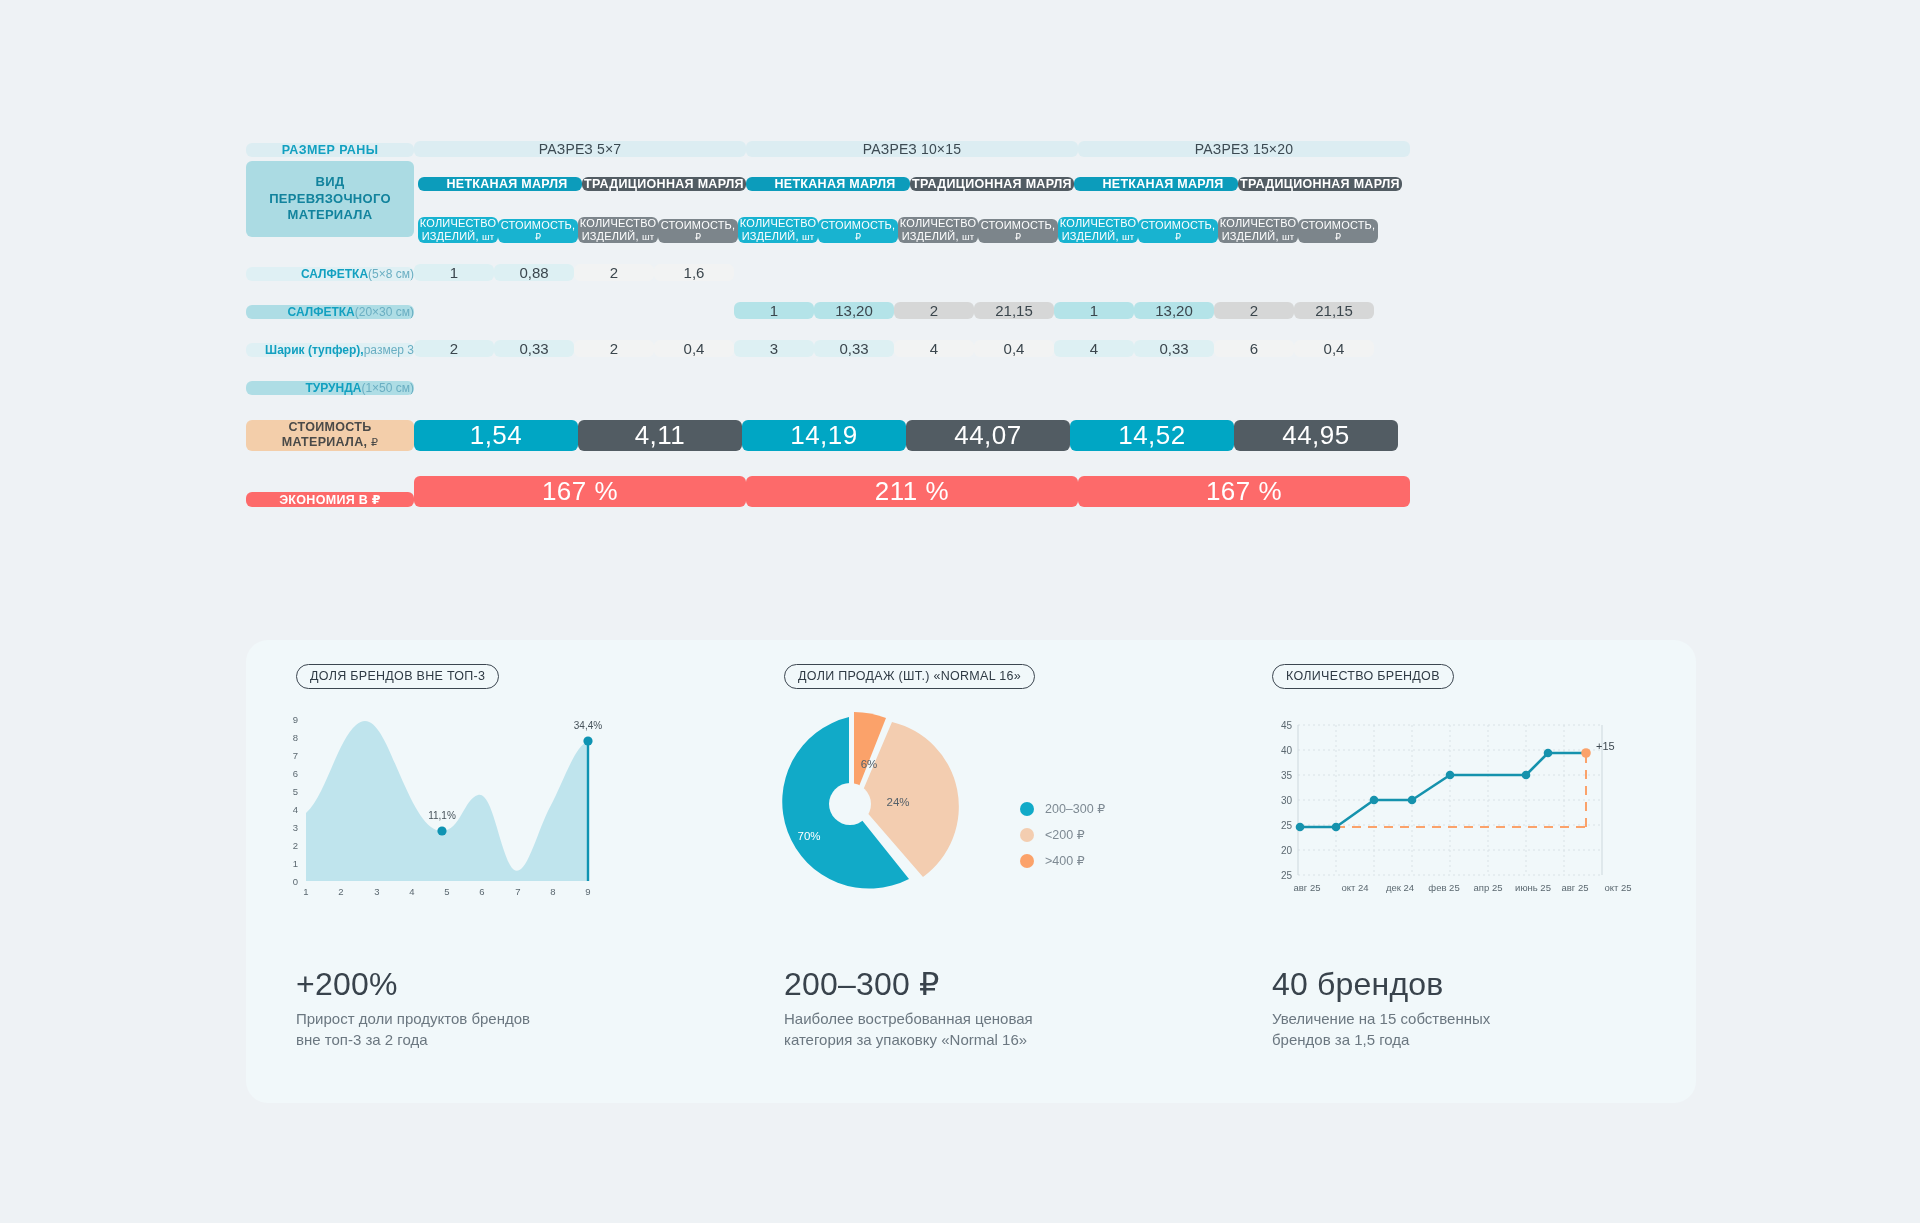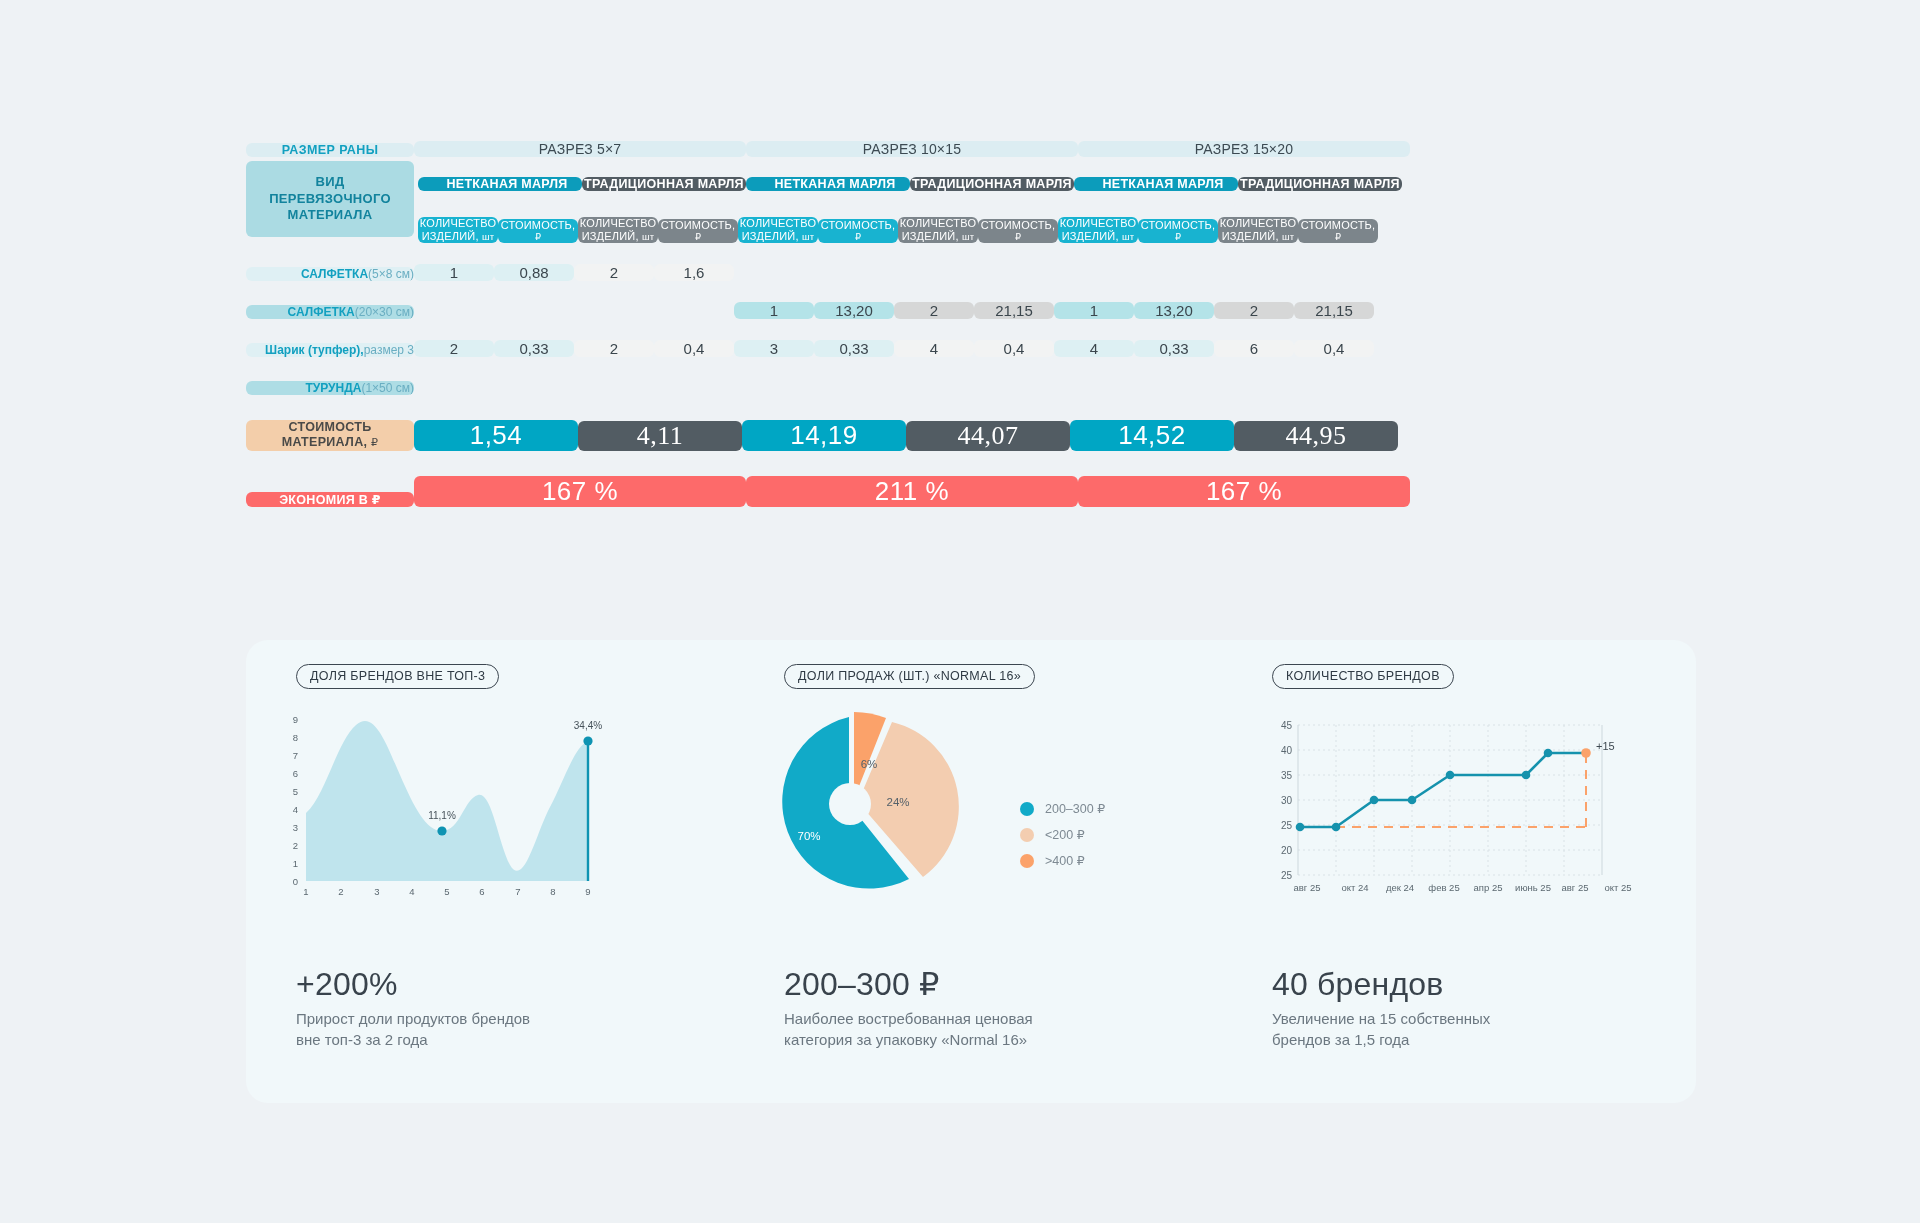--- a/index.html
+++ b/index.html
@@ -107,21 +107,21 @@
   
   .r-cost { height: 52px; margin-bottom: 4px; }
   .r-cost .c-label {
     background: #f3ceaa; color: #4a4a48;
     font-size: 12.5px; font-weight: bold; line-height: 1.25;
     flex-direction: column; letter-spacing: .3px;
   }
   .r-cost .c-label .rub { font-weight: normal; font-size: 11px; }
   .cost-val { font-size: 26px; color: #ffffff; letter-spacing: .5px; }
   .cost-nw { background: #00a6c4; }
-  .cost-tr { background: #525c63; font-family: Liberation Serif, serif; }
+  .cost-tr { background: #525c63; }
 
   
   .r-save { height: 52px; }
   .r-save .c-label {
     background: #fd6a6a; color: #ffffff;
     font-size: 12.5px; font-weight: bold; letter-spacing: .3px;
   }
   .save-val {
     background: #fd6a6a; color: #ffffff;
     font-size: 26px; letter-spacing: .5px;

